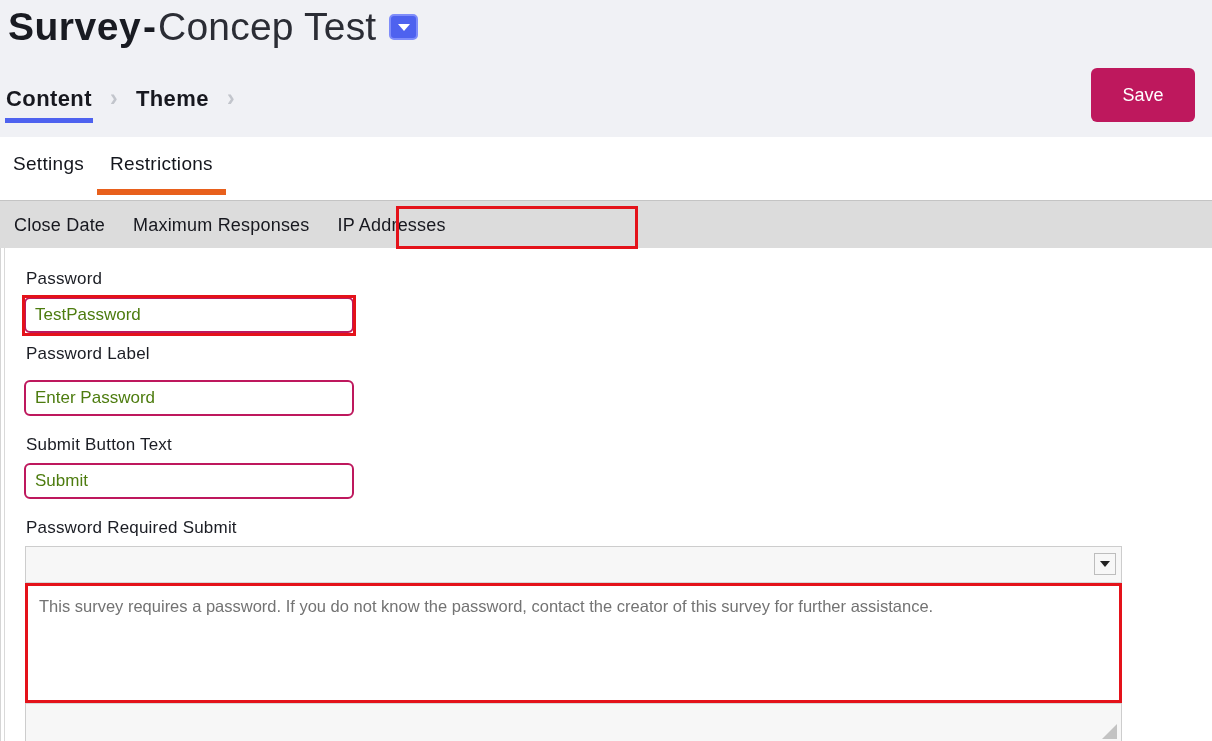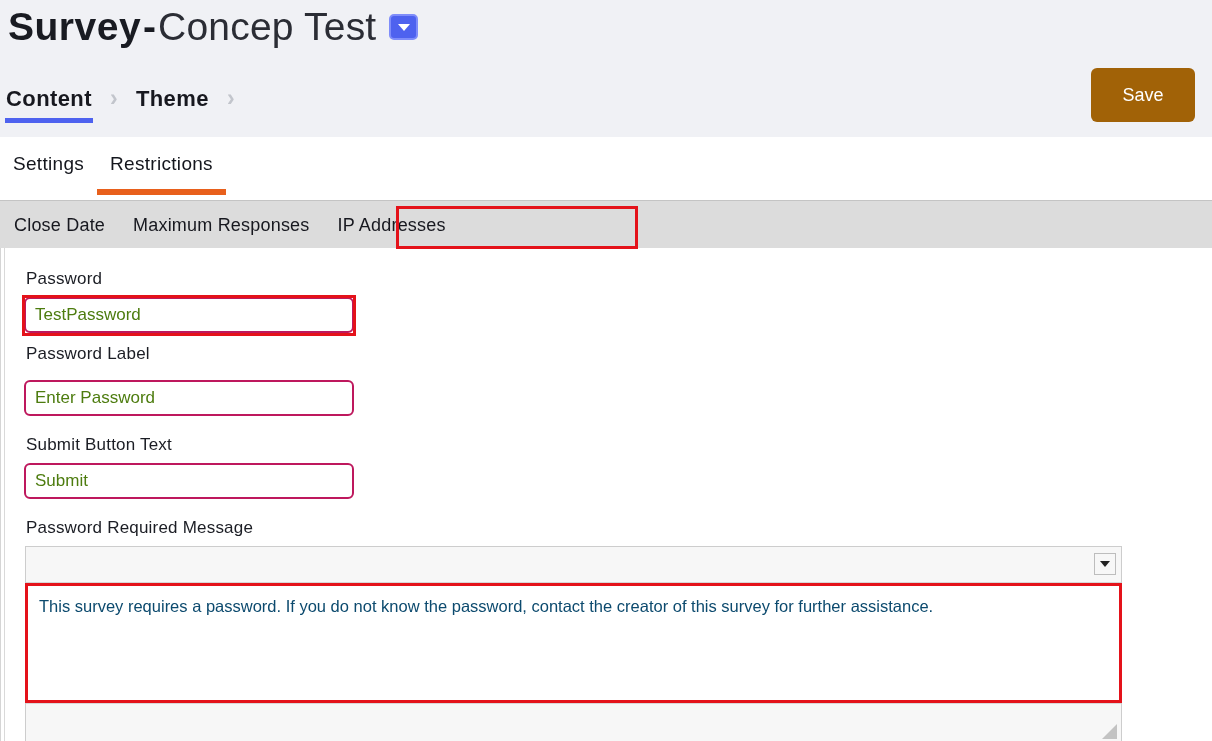--- a/index.html
+++ b/index.html
@@ -107,21 +107,21 @@
     font-weight: bold;
     user-select: none;
   }
 
   #save-button {
     position: absolute;
     right: 17px;
     top: 68px;
     width: 104px;
     height: 54px;
-    background: #a16207;
+    background: #be185d;
     color: #ffffff;
     border: none;
     border-radius: 6px;
     font-family: "Liberation Sans", sans-serif;
     font-size: 18px;
     cursor: pointer;
   }
 
   
   #tabbar-container {
@@ -275,21 +275,21 @@
     border-left: 5px solid transparent;
     border-right: 5px solid transparent;
     border-top: 6px solid #222222;
   }
   #editor-body {
     height: 120px;
     background: #ffffff;
     padding: 12px 4px 0 13px;
     box-sizing: border-box;
     font-size: 16.5px;
-    color: #0c4a6e;
+    color: #737373;
     line-height: 1.35;
     overflow: hidden;
   }
   #editor-statusbar {
     position: relative;
     height: 38px;
     background: #f7f7f7;
     border-top: 1px solid #d9d9d9;
   }
   #editor-resize-grip {
@@ -341,21 +341,21 @@
 
 <div class="field-label" id="label-password">Password</div>
 <input class="text-input" id="input-password" type="text" value="TestPassword" style="">
 
 <div class="field-label" id="label-password-label">Password Label</div>
 <input class="text-input" id="input-password-label" type="text" value="Enter Password" style="">
 
 <div class="field-label" id="label-submit-text">Submit Button Text</div>
 <input class="text-input" id="input-submit-text" type="text" value="Submit" style="">
 
-<div class="field-label" id="label-required-msg">Password Required Message</div>
+<div class="field-label" id="label-required-msg">Password Required Submit</div>
 
 <div id="editor">
   <div id="editor-toolbar">
     <div id="editor-toolbar-overflow">
       <span class="caret-dark"></span>
     </div>
   </div>
   <div id="editor-body">This survey requires a password. If you do not know the password, contact the creator of this survey for further assistance.</div>
   <div id="editor-statusbar">
     <div id="editor-resize-grip"></div>

